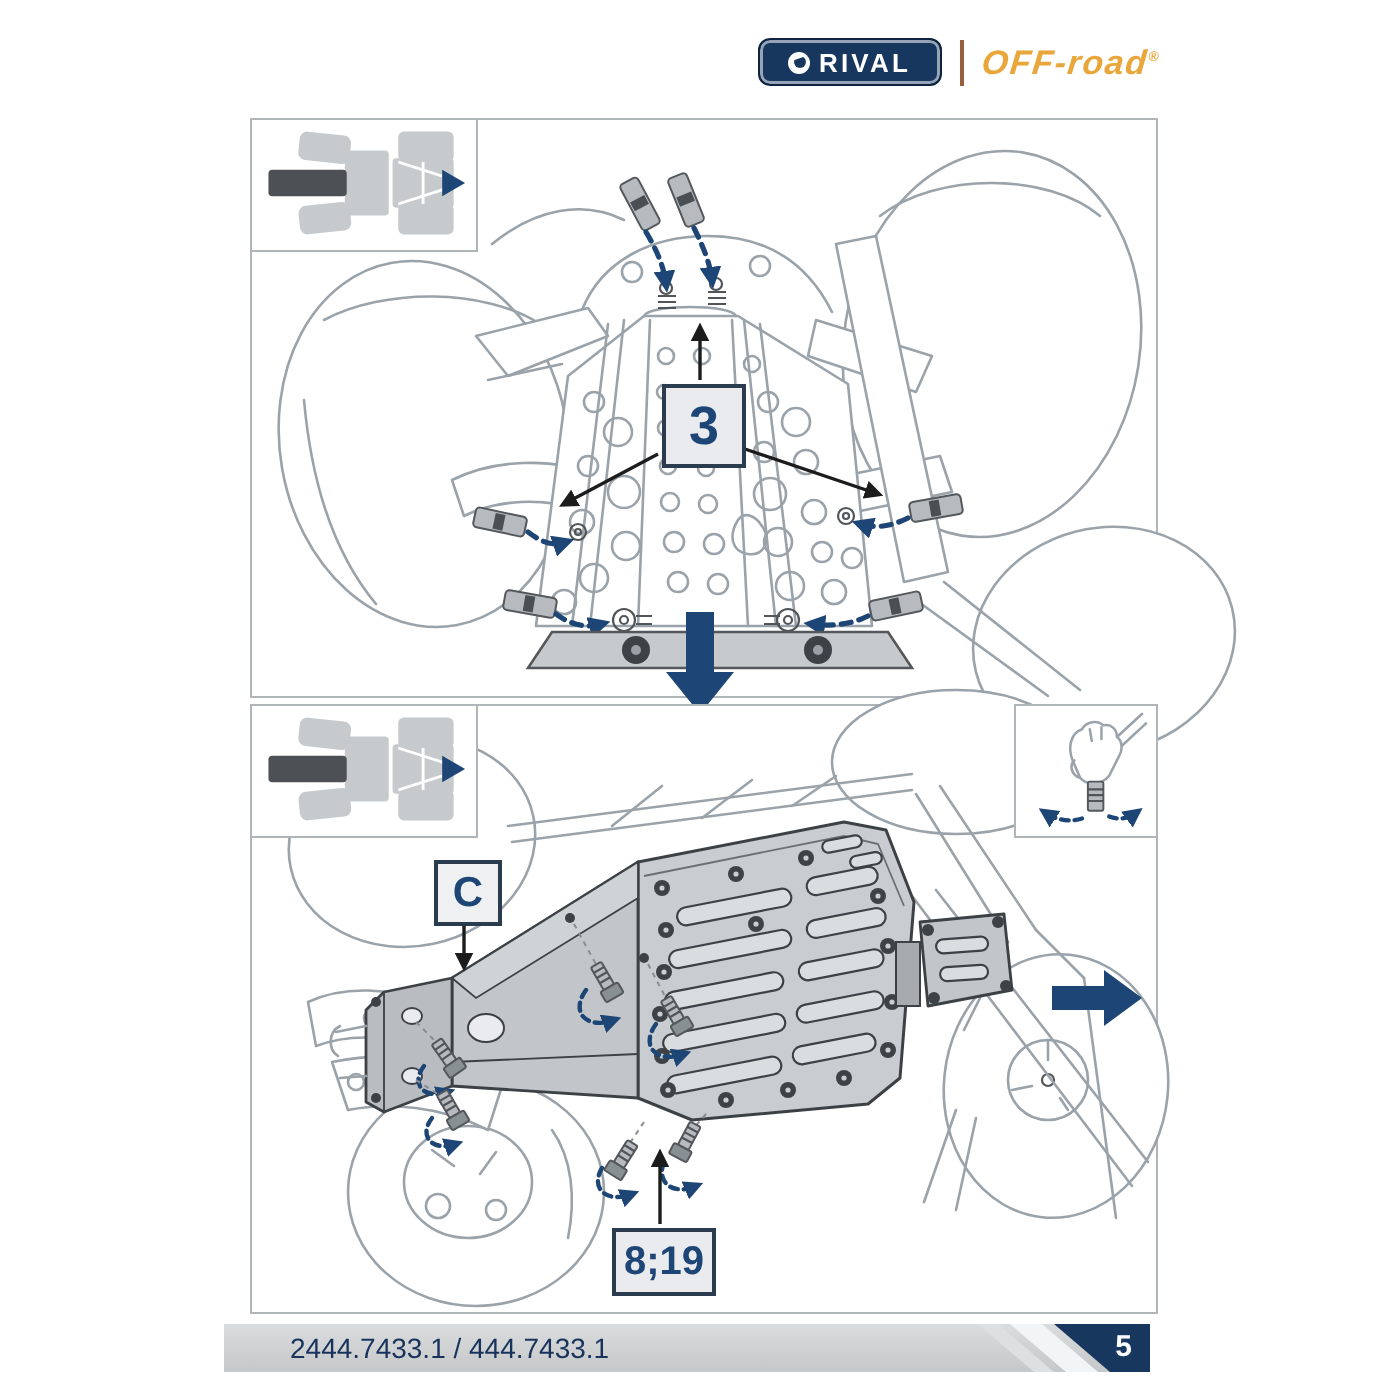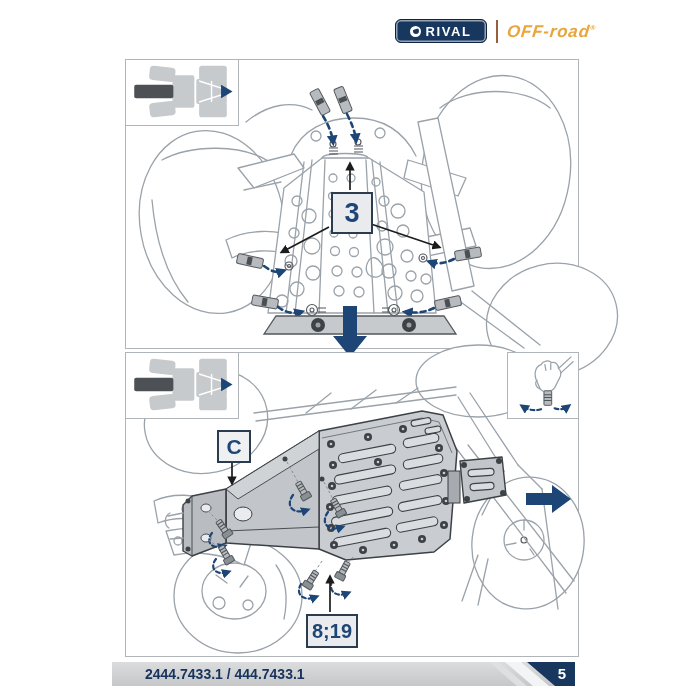--- a/index.html
+++ b/index.html
@@ -1,20 +1,20 @@
 <!DOCTYPE html>
 <html><head>
 <meta charset="utf-8">
 <style>
   html,body{margin:0;padding:0;background:#fff;}
   .page{position:relative;width:700px;height:700px;background:#fff;overflow:hidden;
         font-family:"Liberation Sans",sans-serif;}
 
   
-  .brand-header{position:absolute;left:379px;top:17px;height:28px;display:flex;align-items:center;margin-left:16px;}
+  .brand-header{position:absolute;left:379px;top:17px;height:28px;display:flex;align-items:center;}
   .rival-badge{height:22px;min-width:76px;background:#18375f;border:1px solid #0e2340;border-radius:6px;
         box-shadow:inset 0 0 0 1.5px rgba(255,255,255,.55);display:flex;align-items:center;justify-content:center;
         padding:0 7px;gap:4px;}
   .rival-icon{width:11px;height:11px;border-radius:50%;background:#fff;position:relative;flex:0 0 auto;}
   .rival-icon::after{content:"";position:absolute;left:2.5px;top:2.5px;width:6px;height:6px;border-radius:50%;
         background:#18375f;clip-path:polygon(0 35%,100% 0,100% 100%,0 100%);}
   .rival-text{color:#fff;font-weight:bold;font-size:13px;letter-spacing:1.6px;line-height:1;}
   .brand-divider{width:2px;height:23px;background:#96603f;margin:0 9px;}
   .offroad{color:#e9a63b;font-weight:bold;font-style:italic;font-size:17px;letter-spacing:.8px;
         transform:skewX(-6deg);line-height:1;white-space:nowrap;}
@@ -49,21 +49,21 @@
   .slot{fill:#dadde0;stroke:#3c4146;stroke-width:1.1;}
   .bolt{fill:#3d4247;}
   .plate{fill:#c9cdd1;stroke:#3c4146;stroke-width:1.5;stroke-linejoin:round;}
   .plate2{fill:#c2c6ca;stroke:#3c4146;stroke-width:1.4;stroke-linejoin:round;}
   .plate3{fill:#b9bdc1;stroke:#3c4146;stroke-width:1.4;stroke-linejoin:round;}
   .ldr{fill:none;stroke:#868d93;stroke-width:1;stroke-dasharray:2.5 2.5;}
 
   
   .footer{position:absolute;left:112px;top:662px;width:463px;height:24px;
         background:linear-gradient(#dadcde,#c5c7c9);}
-  .part-numbers{position:absolute;left:33px;top:0;line-height:24px;color:#17335c;font-weight:bold;font-size:14px;}
+  .part-numbers{position:absolute;left:33px;top:0;line-height:24px;color:#17335c;font-weight:normal;font-size:14px;}
   .page-tab{position:absolute;right:0;top:0;width:110px;height:24px;}
   .page-num{position:absolute;right:9px;top:0;line-height:24px;color:#fff;font-weight:bold;font-size:15px;z-index:2;}
 </style>
 </head>
 <body>
 
 <div class="page">
 
   <header class="brand-header">
     <div class="rival-badge">

